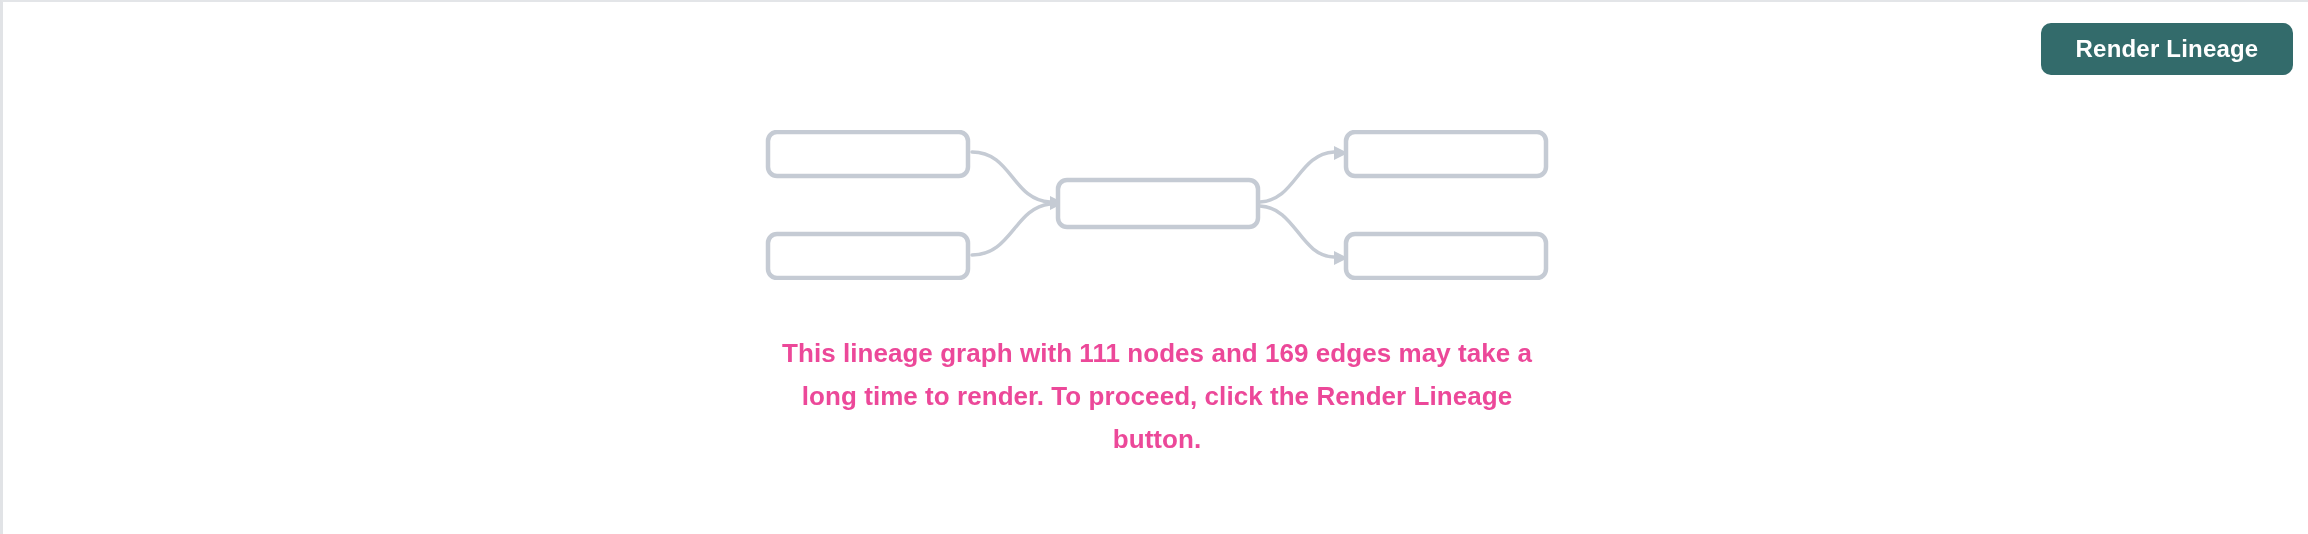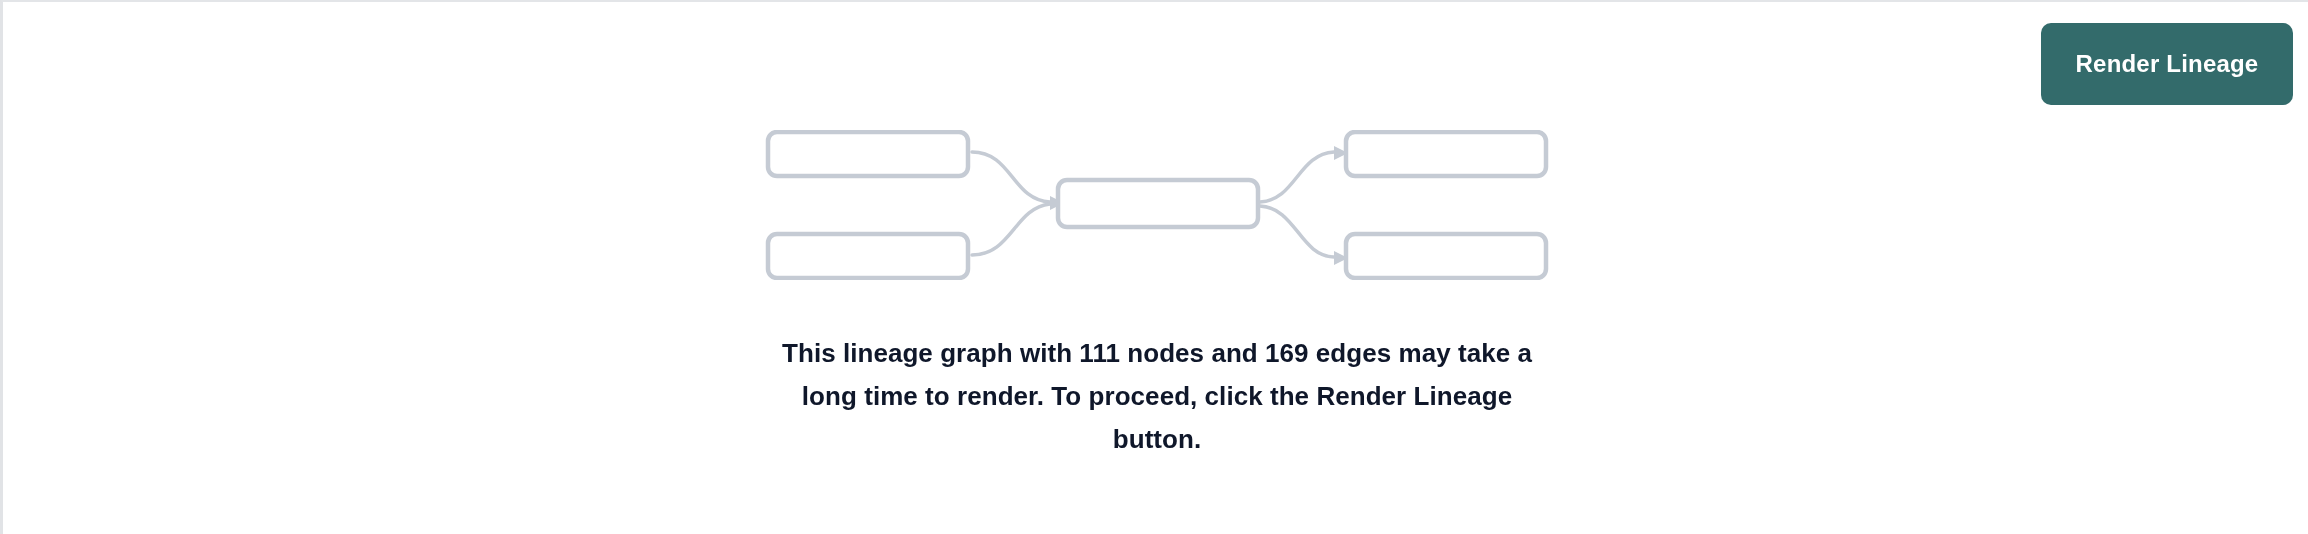--- a/index.html
+++ b/index.html
@@ -21,21 +21,21 @@
     border-left: 3px solid #e1e3e6;
     overflow: hidden;
   }
 
   
   .render-btn {
     position: absolute;
     left: 2038px;
     top: 21px;
     width: 252px;
-    height: 82px;
+    height: 52px;
     background: #336b6b;
     color: #ffffff;
     border: none;
     border-radius: 10px;
     font-family: "Liberation Sans", sans-serif;
     font-size: 24px;
     font-weight: bold;
     letter-spacing: 0.2px;
     cursor: pointer;
     display: flex;
@@ -66,21 +66,21 @@
   }
 
   .empty-message {
     margin-top: 52px;
     width: 790px;
     text-align: center;
     font-family: "Liberation Sans", sans-serif;
     font-size: 26px;
     font-weight: bold;
     line-height: 43px;
-    color: #0f172a;
+    color: #ec4899;
     letter-spacing: 0.05px;
   }
 </style>
 </head>
 <body>
 
 <div class="screen">
 
   <button class="render-btn">Render Lineage</button>
 

